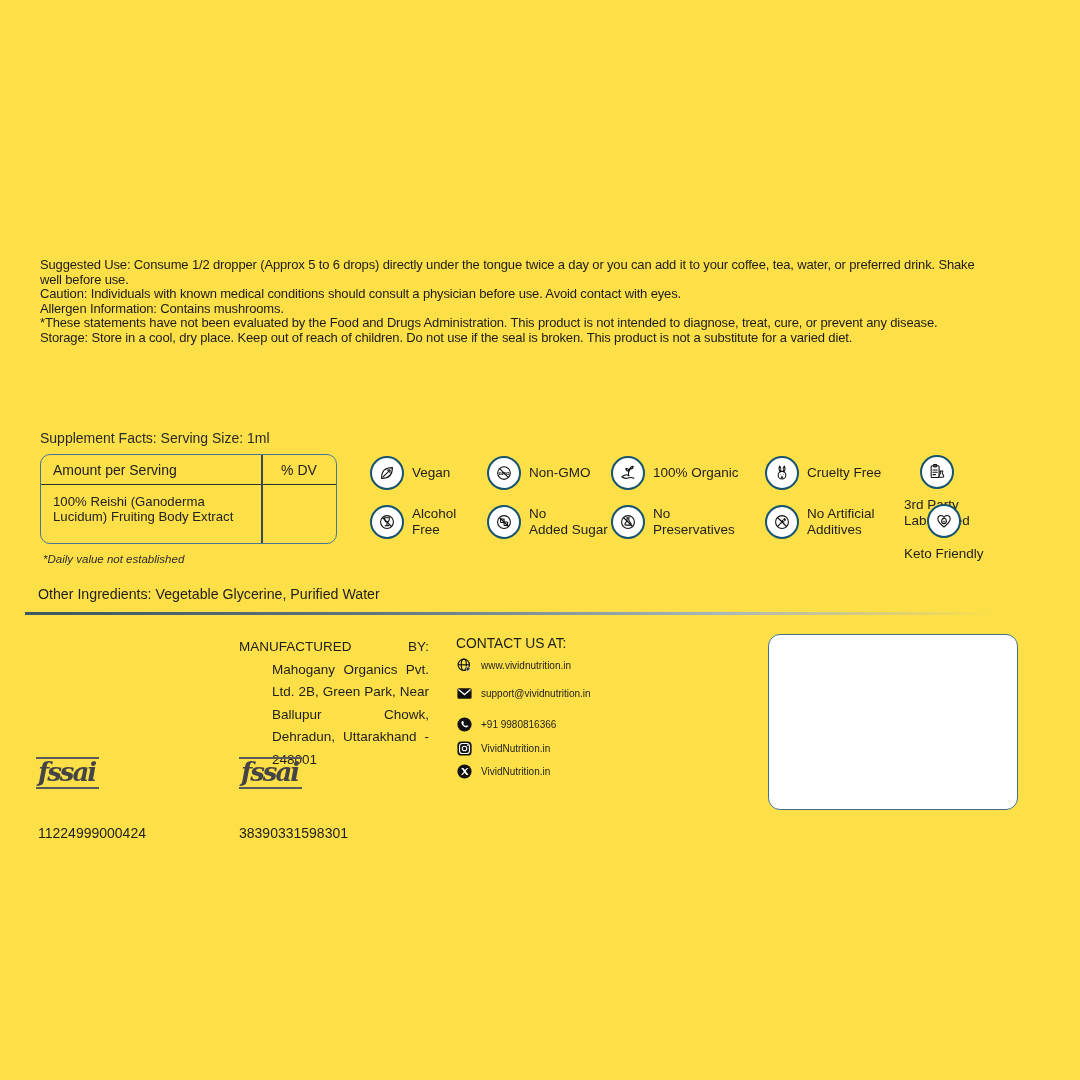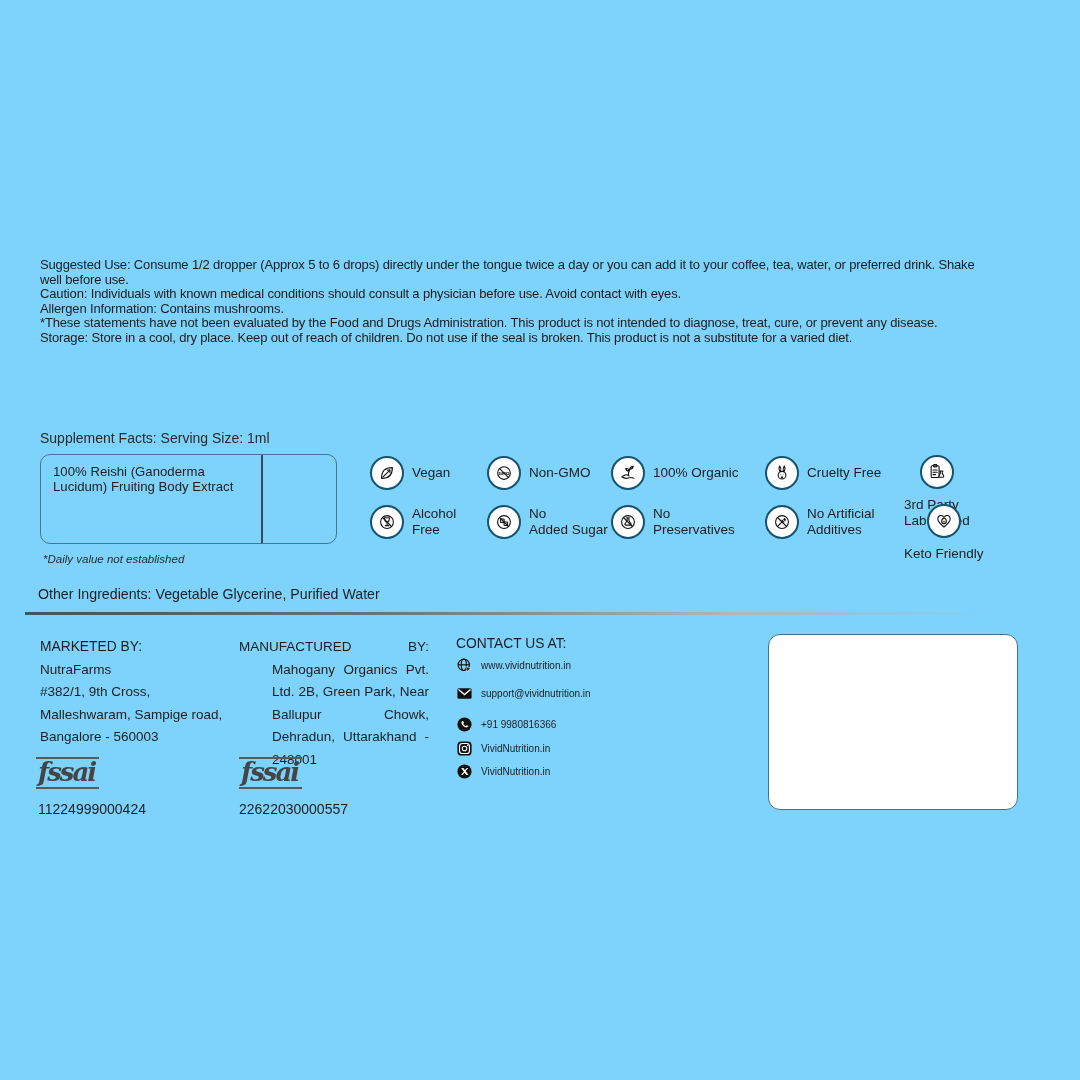--- a/index.html
+++ b/index.html
@@ -1,17 +1,17 @@
 <!DOCTYPE html>
 <html><head>
 <meta charset="utf-8">
 <style>
   html,body { margin:0; padding:0; background:#fff; }
   .page {
-    position:relative; width:1080px; height:1080px; background:#7dd3fc;
+    position:relative; width:1080px; height:1080px; background:#fde047;
     font-family:"Liberation Sans", sans-serif; color:#1e1e1e; overflow:hidden;
   }
   .pre { white-space:pre-line; }
 
   
   .usage { position:absolute; left:40px; top:258px; width:958px; font-size:13px; line-height:14.6px; letter-spacing:-0.15px; color:#1c1c1c; }
   .usage p { margin:0; }
 
   
   .supp-title { position:absolute; left:40px; top:430px; font-size:14px; color:#2a2a2a; }
@@ -51,21 +51,21 @@
   .batch div:last-child { height:auto; }
   .batch-box { position:absolute; left:768px; top:634px; width:250px; height:176px; box-sizing:border-box;
                border:1.4px solid #44708e; border-radius:12px; background:#fff; }
 
   
   .fssai { position:absolute; display:inline-block; font-family:"DejaVu Serif", serif; font-style:italic; font-weight:bold;
            font-size:26px; line-height:1.05; color:#454545; letter-spacing:-2px;
            border-top:2.5px solid #5a5a5a; border-bottom:2.5px solid #5a5a5a; padding:0 4px 1px 2px; }
   .fssai-1 { left:36px; top:757px; }
   .fssai-2 { left:239px; top:757px; }
-  .license { position:absolute; font-size:14px; color:#1e1e1e; }
+  .license { position:absolute; font-size:14px; color:#1e1e1e;margin-top:24px; }
   .lic-1 { left:38px; top:801px; }
   .lic-2 { left:239px; top:801px; }
 
   svg { display:block; }
 </style>
 </head>
 <body>
 
 <div class="page">
 
@@ -73,20 +73,24 @@
     <p>Suggested Use: Consume 1/2 dropper (Approx 5 to 6 drops) directly under the tongue twice a day or you can add it to your coffee, tea, water, or preferred drink. Shake well before use.</p>
     <p>Caution: Individuals with known medical conditions should consult a physician before use. Avoid contact with eyes.</p>
     <p>Allergen Information: Contains mushrooms.</p>
     <p>*These statements have not been evaluated by the Food and Drugs Administration. This product is not intended to diagnose, treat, cure, or prevent any disease.</p>
     <p>Storage: Store in a cool, dry place. Keep out of reach of children. Do not use if the seal is broken. This product is not a substitute for a varied diet.</p>
   </div>
 
   <div class="supp-title">Supplement Facts: Serving Size: 1ml</div>
   <div class="supp-table">
     <div class="supp-col-divider"></div>
+    <div class="supp-header">
+      <div class="supp-header-name">Amount per Serving</div>
+      <div class="supp-header-dv">% DV</div>
+    </div>
     <div class="supp-body">
       <div class="supp-row-name">100% Reishi (Ganoderma Lucidum) Fruiting Body Extract</div>
     </div>
   </div>
   <div class="supp-footnote">*Daily value not established</div>
 
   <div class="badge b-c1 b-r1">
     <span class="badge-circle">
       <svg width="20" height="20" viewBox="0 0 24 24" fill="none" stroke="#111" stroke-width="1.3" stroke-linecap="round" stroke-linejoin="round">
         <path d="M5.5 18.5 C5.5 9.5 9.5 5.5 18.5 5.5 C18.5 14.5 14.5 18.5 5.5 18.5 Z"></path>
@@ -205,39 +209,32 @@
         <path d="M12 8.8 c-1.9 0-2.8 2.2-2.8 3.6 a2.8 2.8 0 0 0 5.6 0 c0-1.4-.9-3.6-2.8-3.6 Z"></path>
         <circle cx="12" cy="12.6" r="1" fill="#111" stroke="none"></circle>
       </svg>
     </span>
     <span class="badge-label">Keto Friendly</span>
   </div>
 
   <div class="other-ing">Other Ingredients: Vegetable Glycerine, Purified Water</div>
   <div class="divider"></div>
 
-  <div class="marketed">
-    <div class="col-head">MARKETED BY:</div>
-    <div class="pre">NutraFarms
-#382/1, 9th Cross,
-Malleshwaram, Sampige road,
-Bangalore - 560003</div>
-  </div>
   <div class="fssai fssai-1">fssai</div>
   <div class="license lic-1">11224999000424</div>
 
   <div class="manufactured">
     <div class="manu-head">
       <span>MANUFACTURED</span>
       <span>BY:</span>
     </div>
     <div class="manu-address">Mahogany Organics Pvt. Ltd. 2B, Green Park, Near Ballupur Chowk, Dehradun, Uttarakhand - 248001</div>
   </div>
   <div class="fssai fssai-2">fssai</div>
-  <div class="license lic-2">22622030000557</div>
+  <div class="license lic-2">38390331598301</div>
 
   <div class="contact">
     <div class="col-head">CONTACT US AT:</div>
 
     <div class="contact-row c-r1">
       <span>
         <svg width="17" height="17" viewBox="0 0 24 24" fill="none" stroke="#111" stroke-width="1.6">
           <circle cx="11" cy="11" r="8"></circle>
             <ellipse cx="11" cy="11" rx="3.6" ry="8"></ellipse>
             <path d="M3 11 h16"></path>

